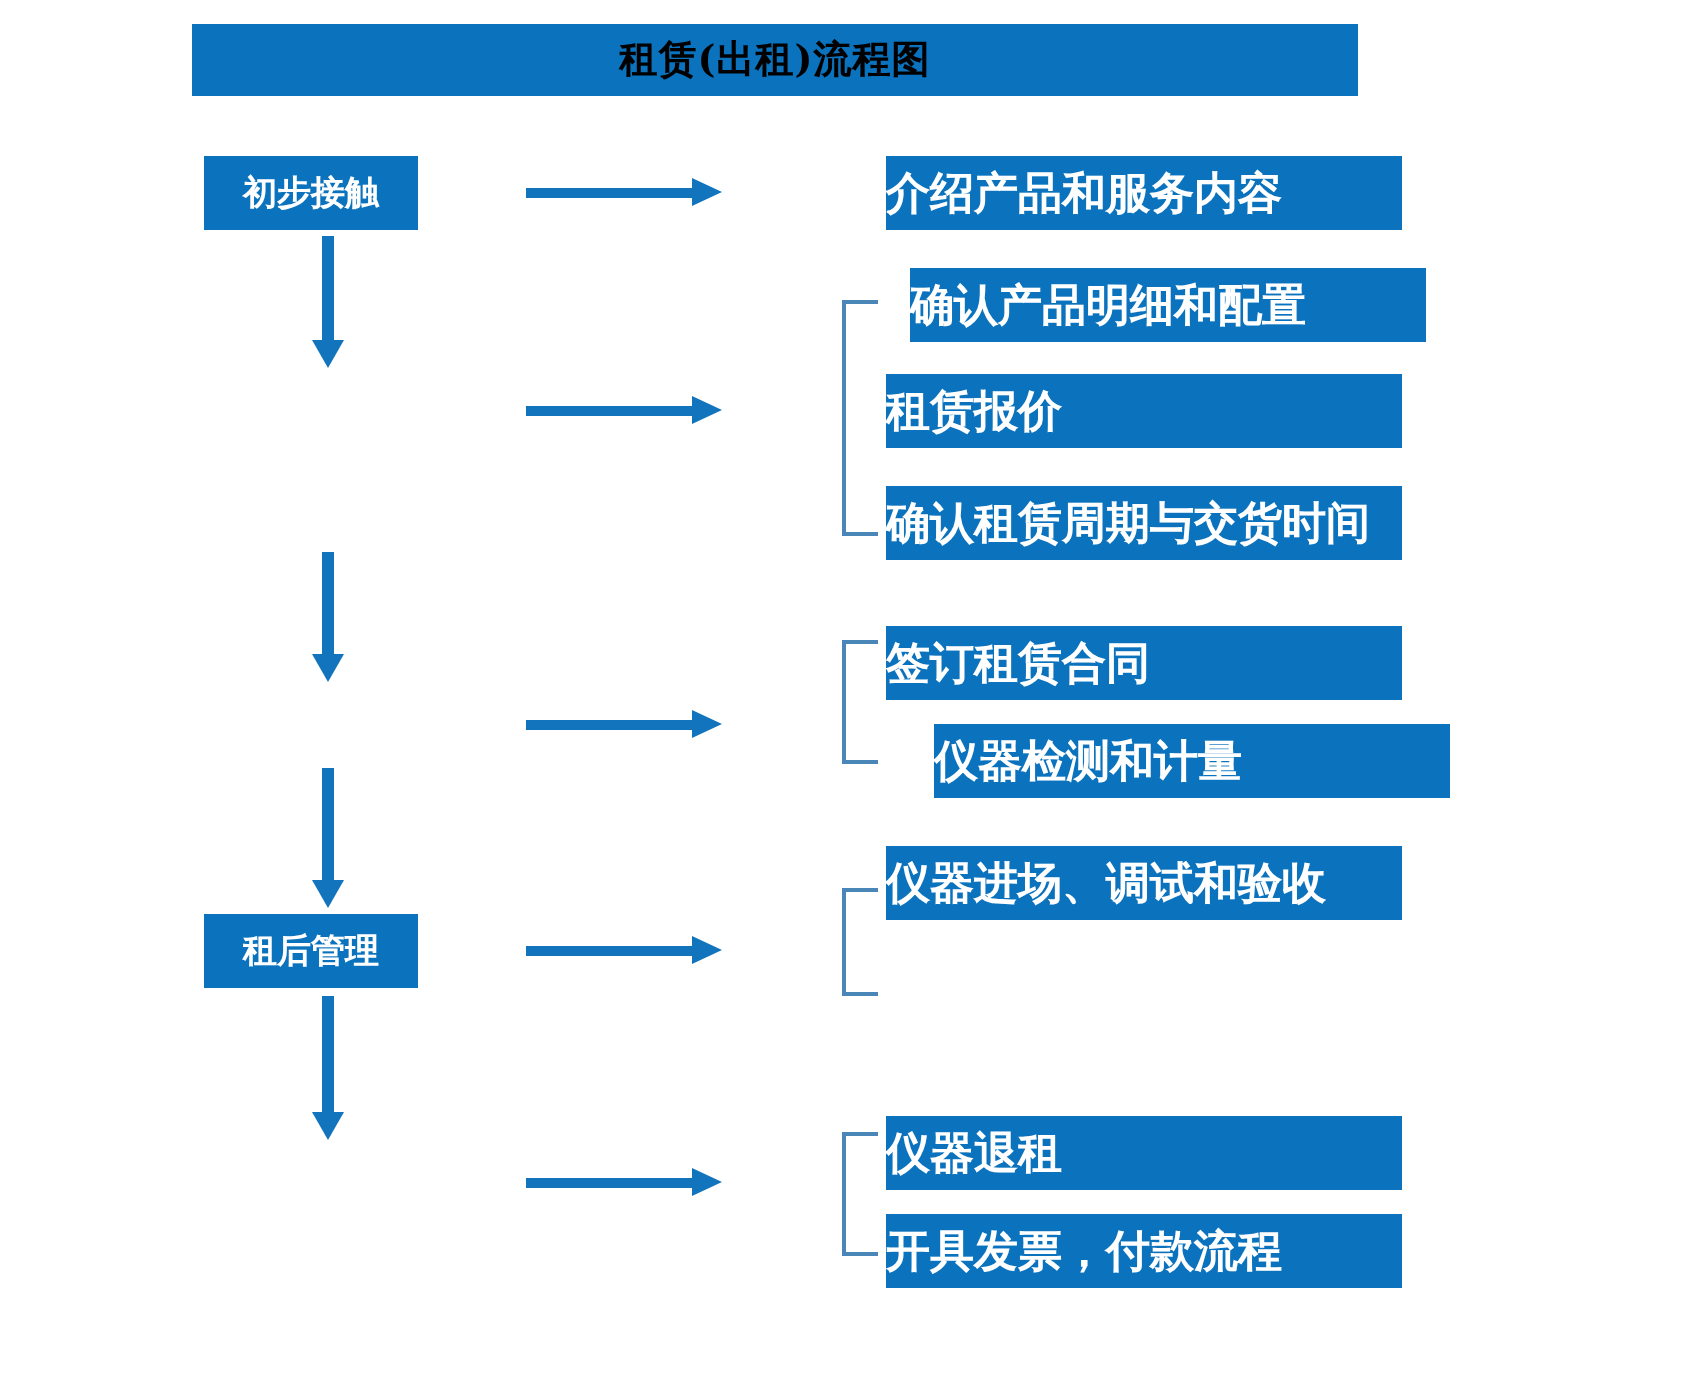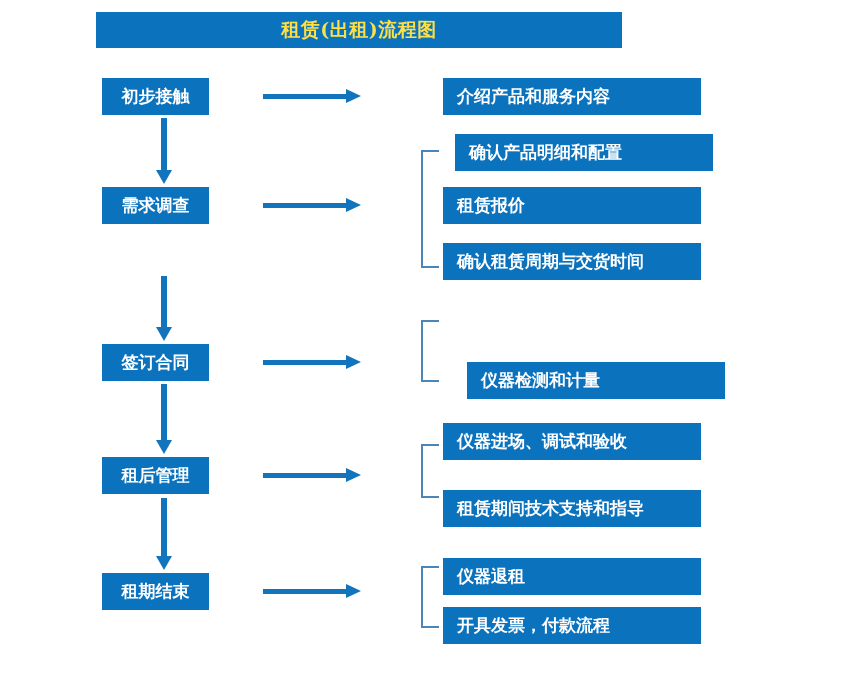--- a/index.html
+++ b/index.html
@@ -17,24 +17,24 @@
     height: 688px;
     background: #ffffff;
     overflow: hidden;
   }
 
   
   .title-bar {
     position: absolute;
     left: 96px;
     top: 12px;
-    width: 526px;
+    width: 583px;
     height: 36px;
     background: #0b72bd;
-    color: #fde047;
+    color: #000000;
     display: flex;
     align-items: center;
     justify-content: center;
     font-size: 19px;
     font-weight: bold;
     letter-spacing: 0.5px;
     font-family: "DejaVu Serif", "Liberation Serif", serif;
   }
 
   
@@ -57,23 +57,22 @@
   
   .detail-box {
     position: absolute;
     left: 443px;
     width: 258px;
     height: 37px;
     background: #0b72bd;
     color: #ffffff;
     display: flex;
     align-items: center;
-    padding-left: 14px;
     box-sizing: border-box;
-    font-size: 17px;
+    font-size: 22px;
     font-weight: bold;
     font-family: "DejaVu Serif", "Liberation Serif", serif;
     white-space: nowrap;
   }
 
   
   .h-arrow {
     position: absolute;
     left: 263px;
     width: 98px;
@@ -135,27 +134,24 @@
 </style>
 </head>
 <body>
 
 <div id="canvas">
 
   <div class="title-bar">租赁(出租)流程图</div>
 
   <div class="stage-box" style="top:78px;">初步接触</div>
 
-  <div class="stage-box" style="top:187px;">需求调查</div>
-
-  <div class="stage-box" style="top:344px;">签订合同</div>
+
 
   <div class="stage-box" style="top:457px;">租后管理</div>
 
-  <div class="stage-box" style="top:573px;">租期结束</div>
 
   <div class="v-arrow" style="top:118px; height:66px;">
     <div class="shaft" style="height:52px;"></div>
     <div class="head"></div>
   </div>
 
   <div class="v-arrow" style="top:276px; height:65px;">
     <div class="shaft" style="height:51px;"></div>
     <div class="head"></div>
   </div>
@@ -204,24 +200,24 @@
   <div class="bracket" style="top:566px; height:62px;"></div>
 
   <div class="detail-box" style="top:78px;">介绍产品和服务内容</div>
 
   <div class="detail-box" style="top:134px;margin-left:12px;">确认产品明细和配置</div>
 
   <div class="detail-box" style="top:187px;">租赁报价</div>
 
   <div class="detail-box" style="top:243px;">确认租赁周期与交货时间</div>
 
+  <div class="detail-box" style="top:313px;">签订租赁合同</div>
 
   <div class="detail-box" style="top:362px;margin-left:24px;">仪器检测和计量</div>
 
   <div class="detail-box" style="top:423px;">仪器进场、调试和验收</div>
 
-  <div class="detail-box" style="top:490px;">租赁期间技术支持和指导</div>
 
   <div class="detail-box" style="top:558px;">仪器退租</div>
 
   <div class="detail-box" style="top:607px;text-align:center;">开具发票，付款流程</div>
 
 </div>
 
 </body></html>

